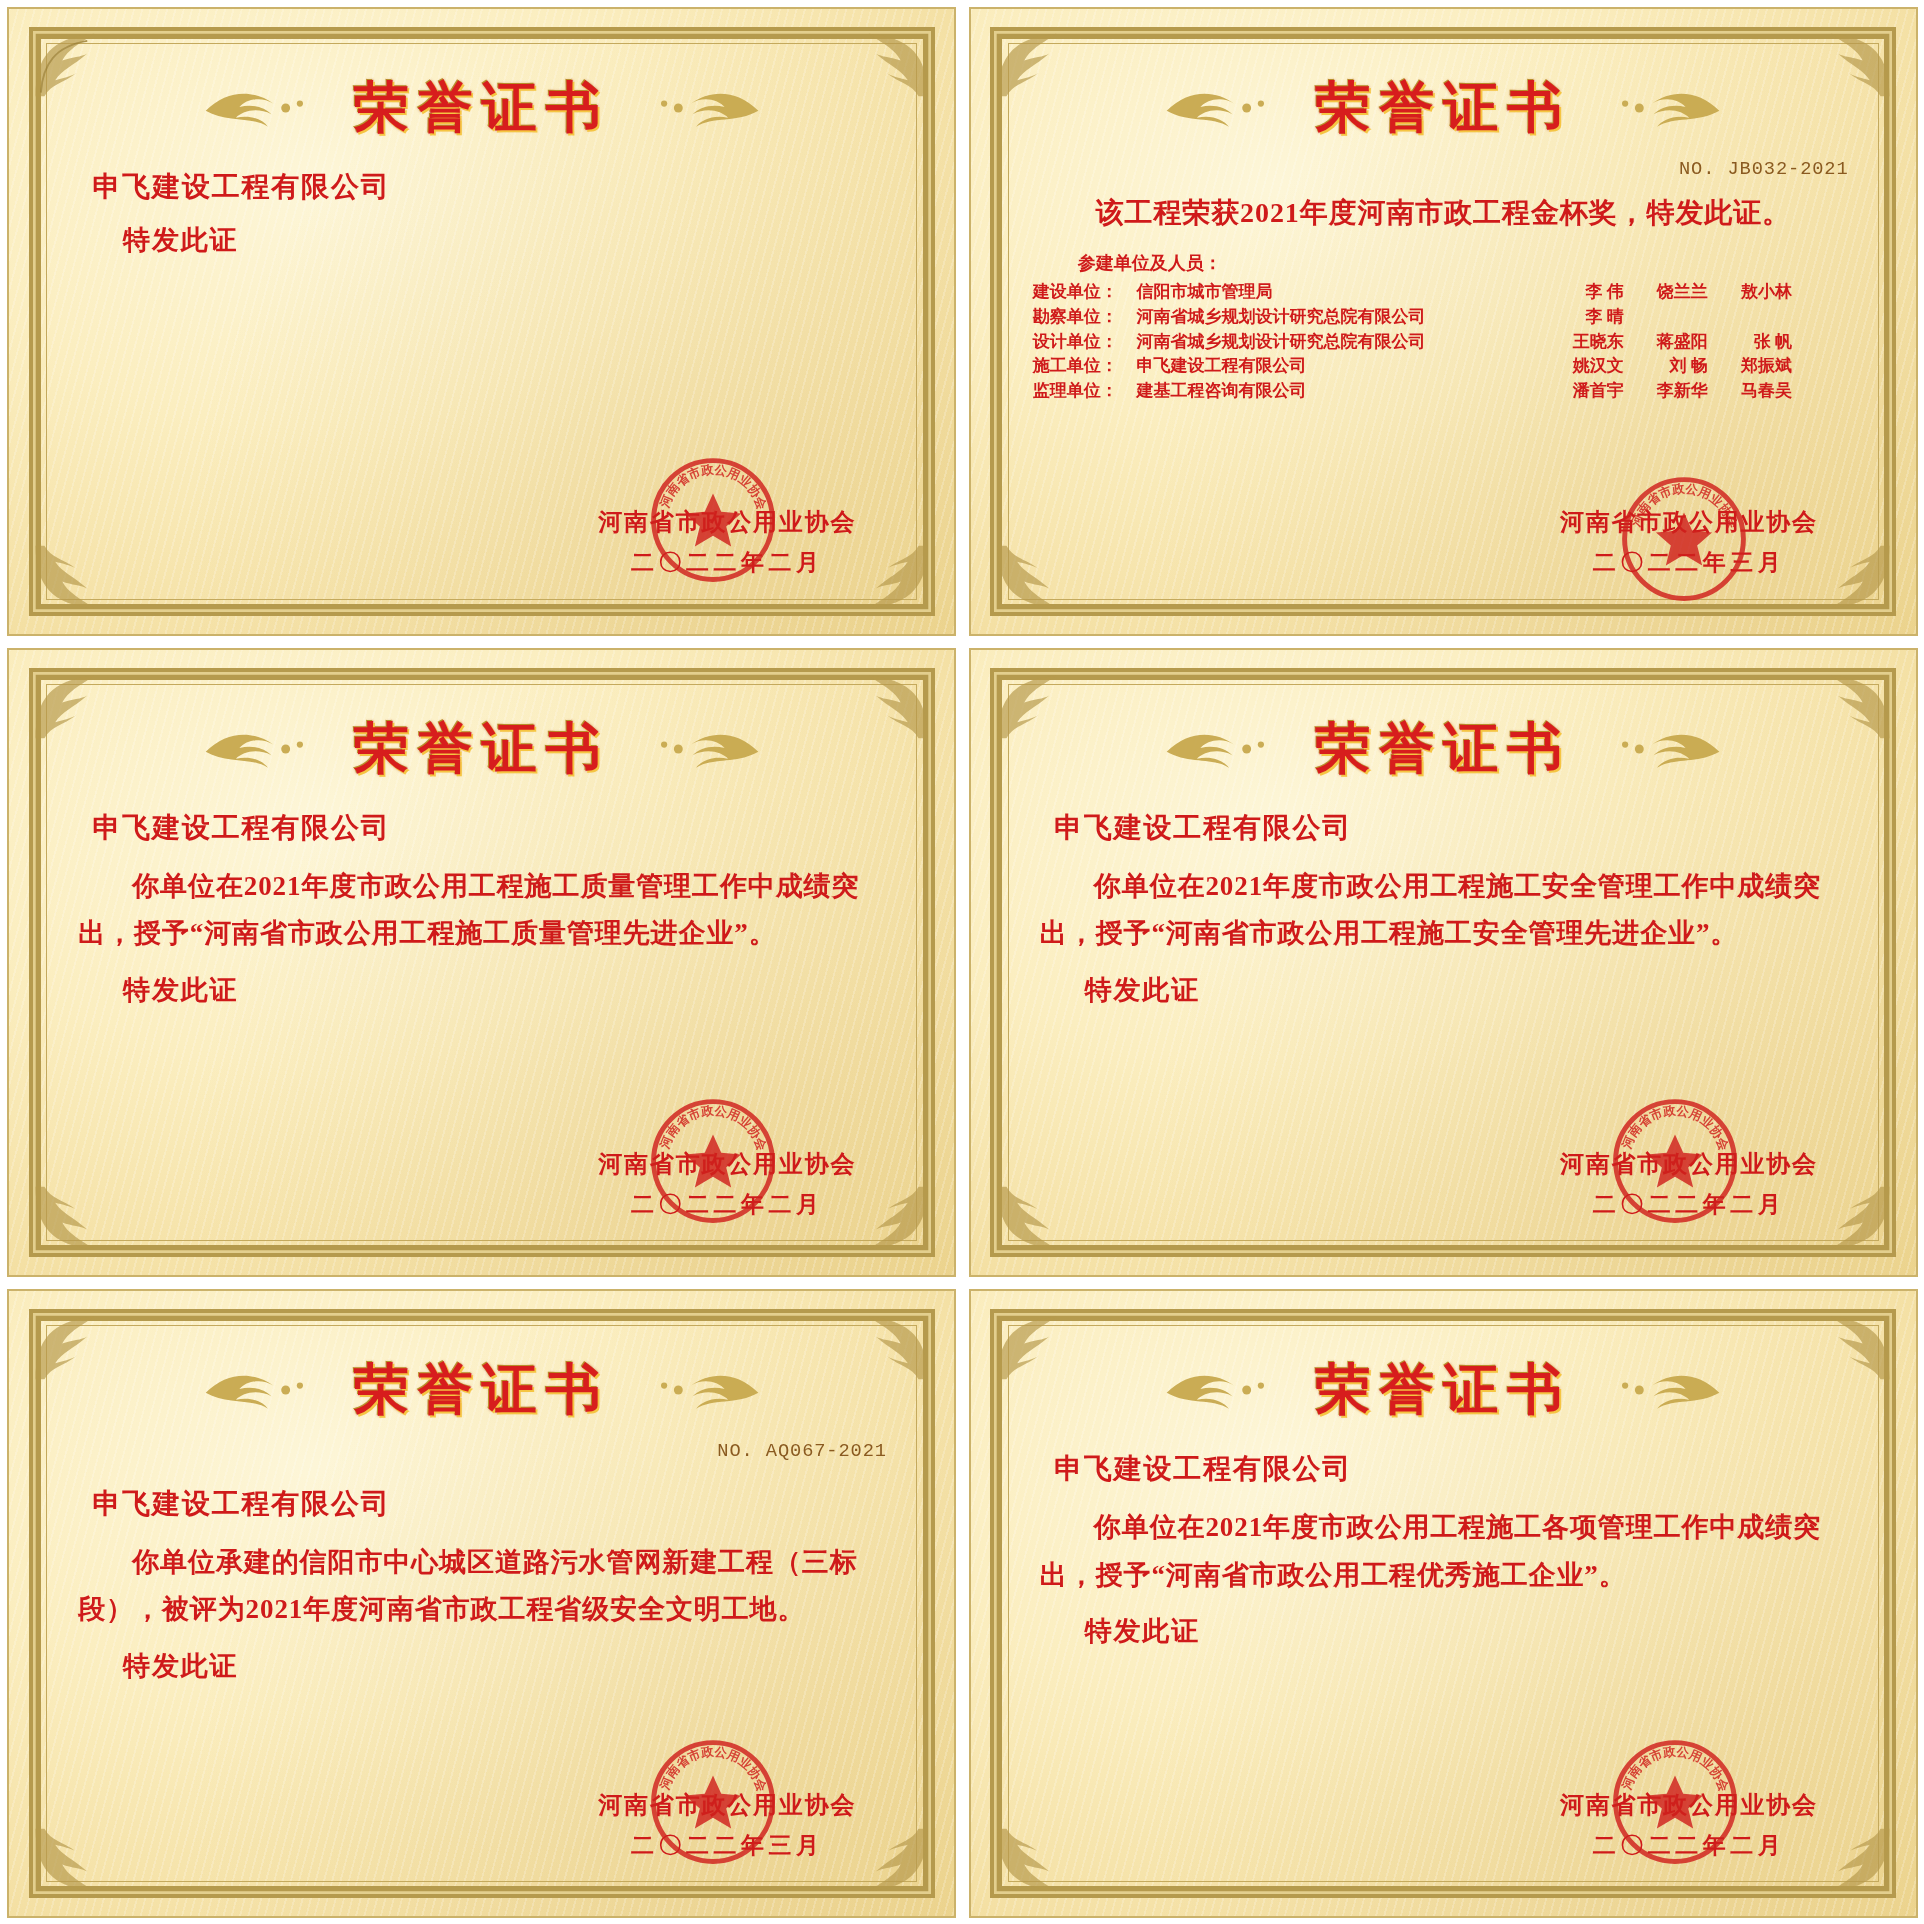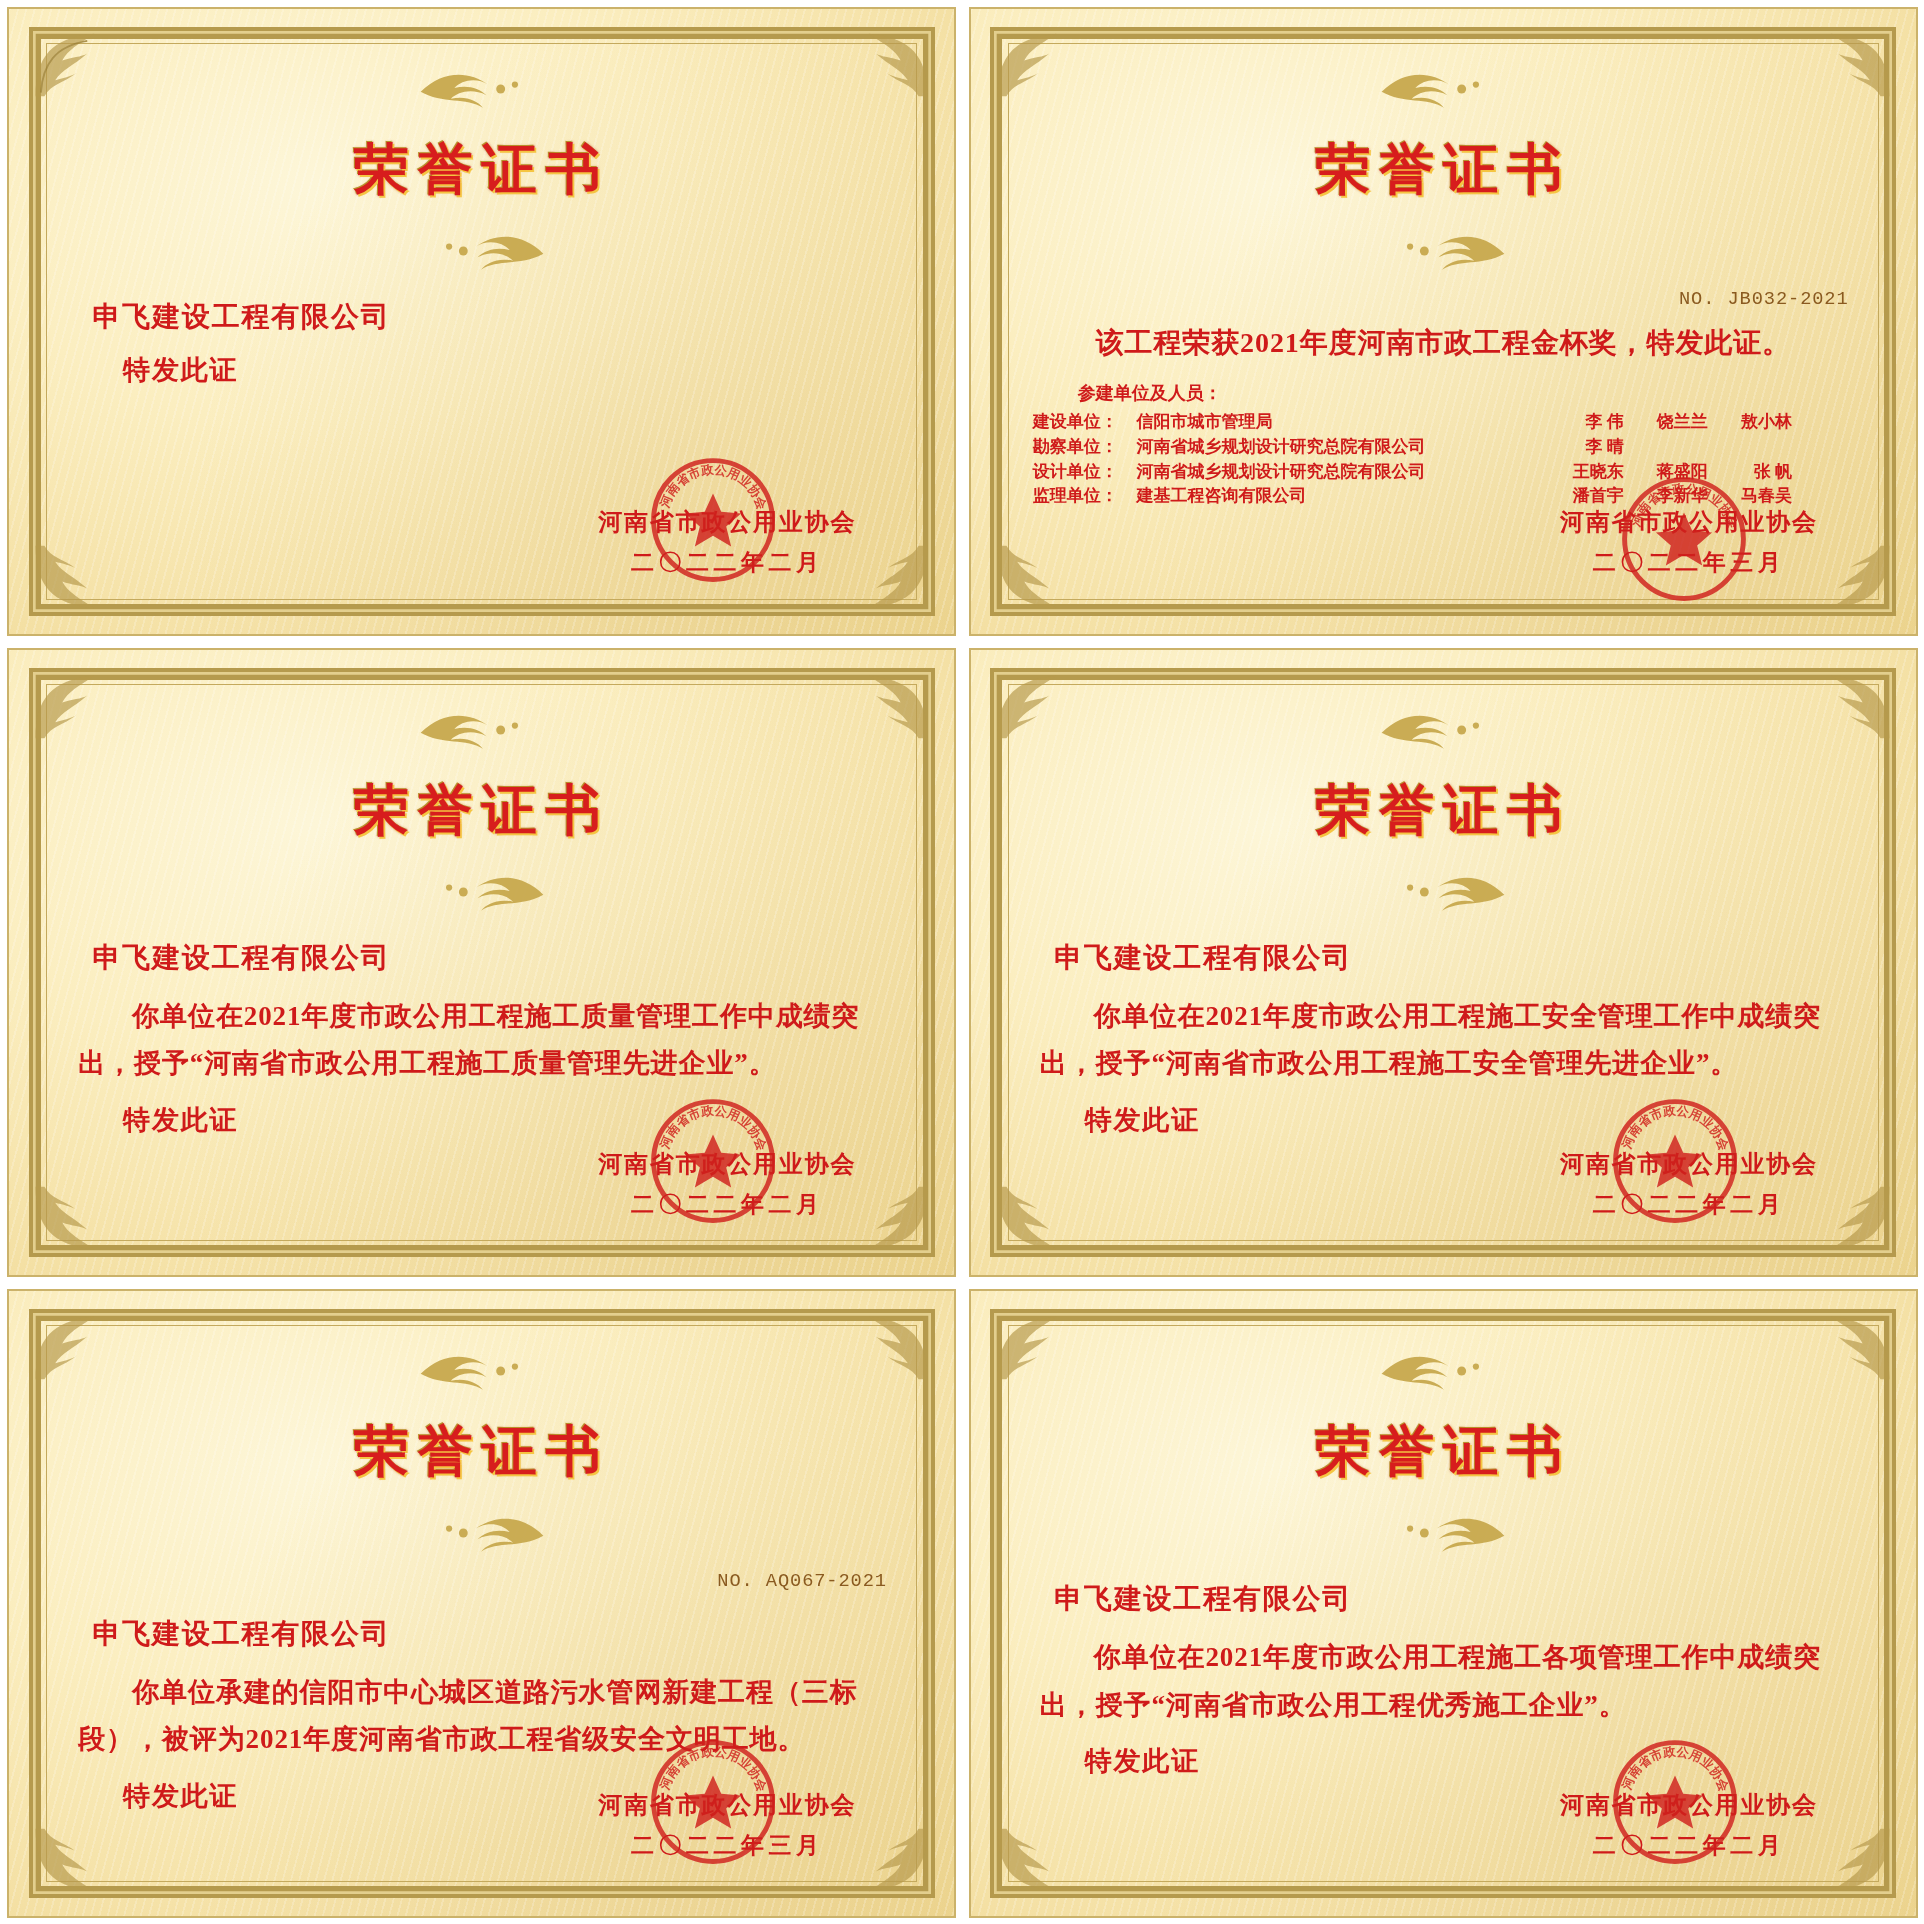--- a/index.html
+++ b/index.html
@@ -73,22 +73,21 @@
     position: absolute;
     left: 62px; right: 62px; top: 52px; bottom: 50px;
   }
 
   
   .title-row {
     display: flex;
     align-items: center;
     justify-content: center;
     gap: 20px;
-    margin-top: 4px;
-    flex-direction: column;
+    margin-top: 10px;
   }
   .flourish { flex: 0 0 auto; opacity: .95; }
   .title {
     font-family: "Liberation Serif", "DejaVu Serif", serif;
     font-weight: bold;
     font-size: 55px;
     letter-spacing: 9px;
     color: #d71d1d;
     text-shadow:
       1.8px 1.8px 0 #f5c542,
@@ -319,20 +318,27 @@
               <td class="p"></td>
             </tr>
             <tr>
               <td class="label">设计单位：</td>
               <td class="org">河南省城乡规划设计研究总院有限公司</td>
               <td class="p">王晓东</td>
               <td class="p">蒋盛阳</td>
               <td class="p">张 帆</td>
             </tr>
             <tr>
+              <td class="label">施工单位：</td>
+              <td class="org">申飞建设工程有限公司</td>
+              <td class="p">姚汉文</td>
+              <td class="p">刘 畅</td>
+              <td class="p">郑振斌</td>
+            </tr>
+            <tr>
               <td class="label">监理单位：</td>
               <td class="org">建基工程咨询有限公司</td>
               <td class="p">潘首宇</td>
               <td class="p">李新华</td>
               <td class="p">马春吴</td>
             </tr>
           </tbody>
         </table>
       </div>
 

